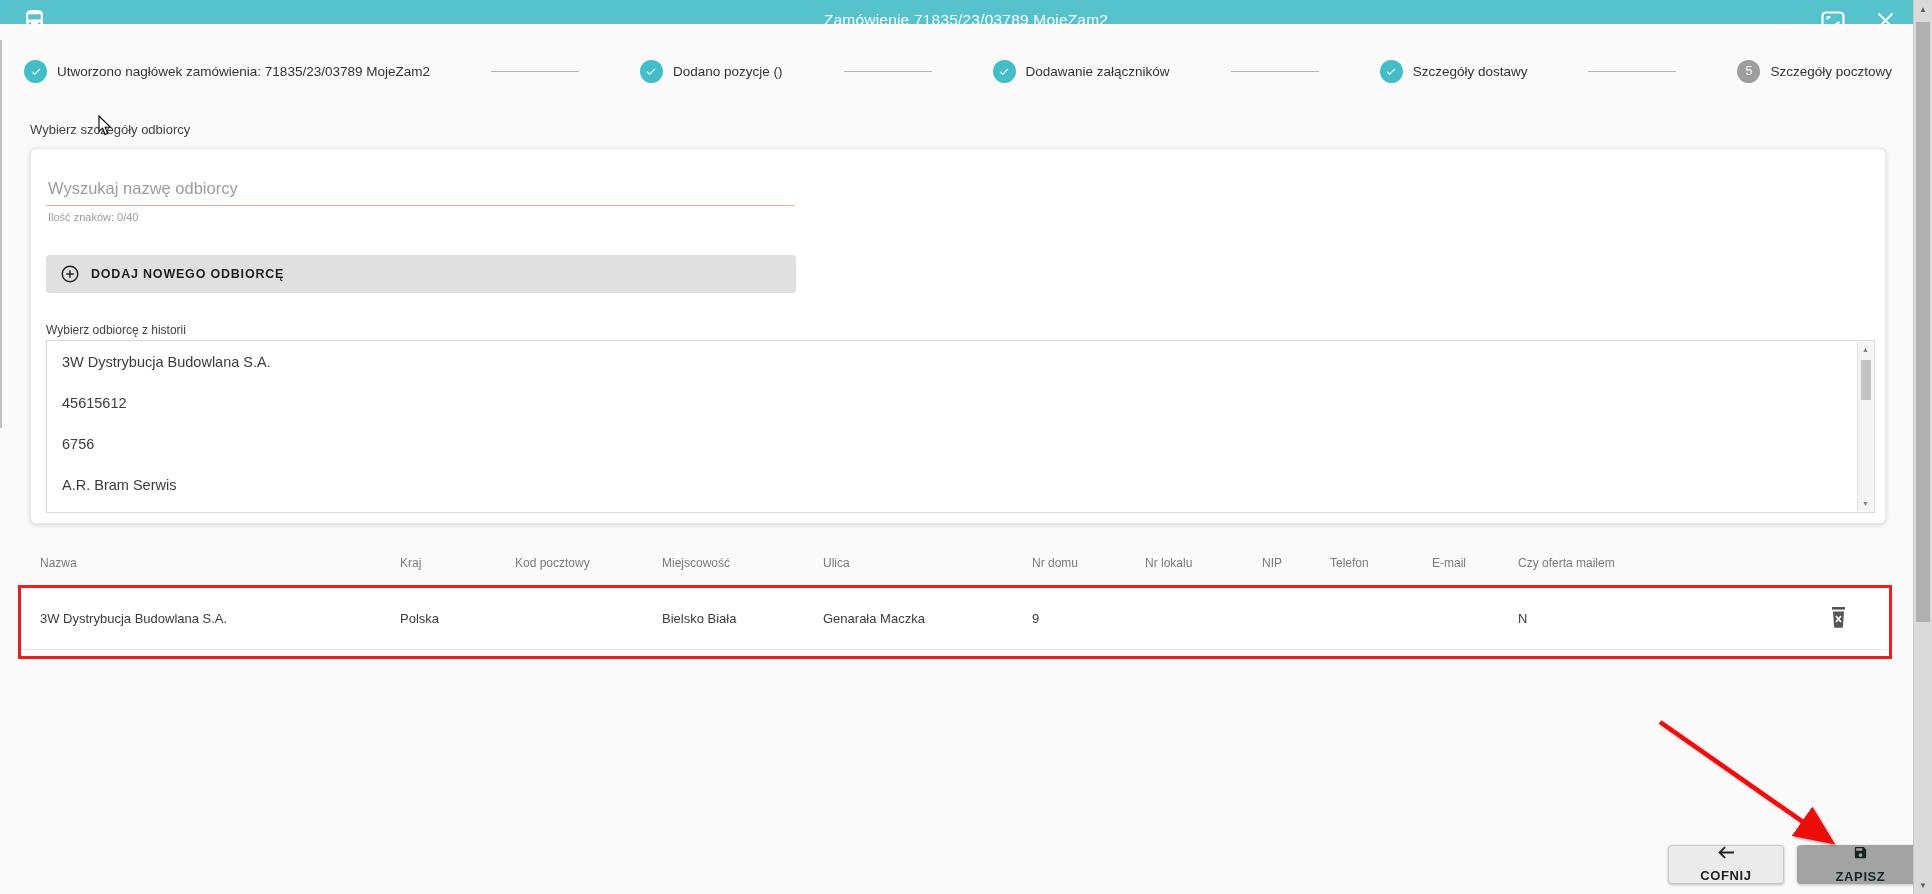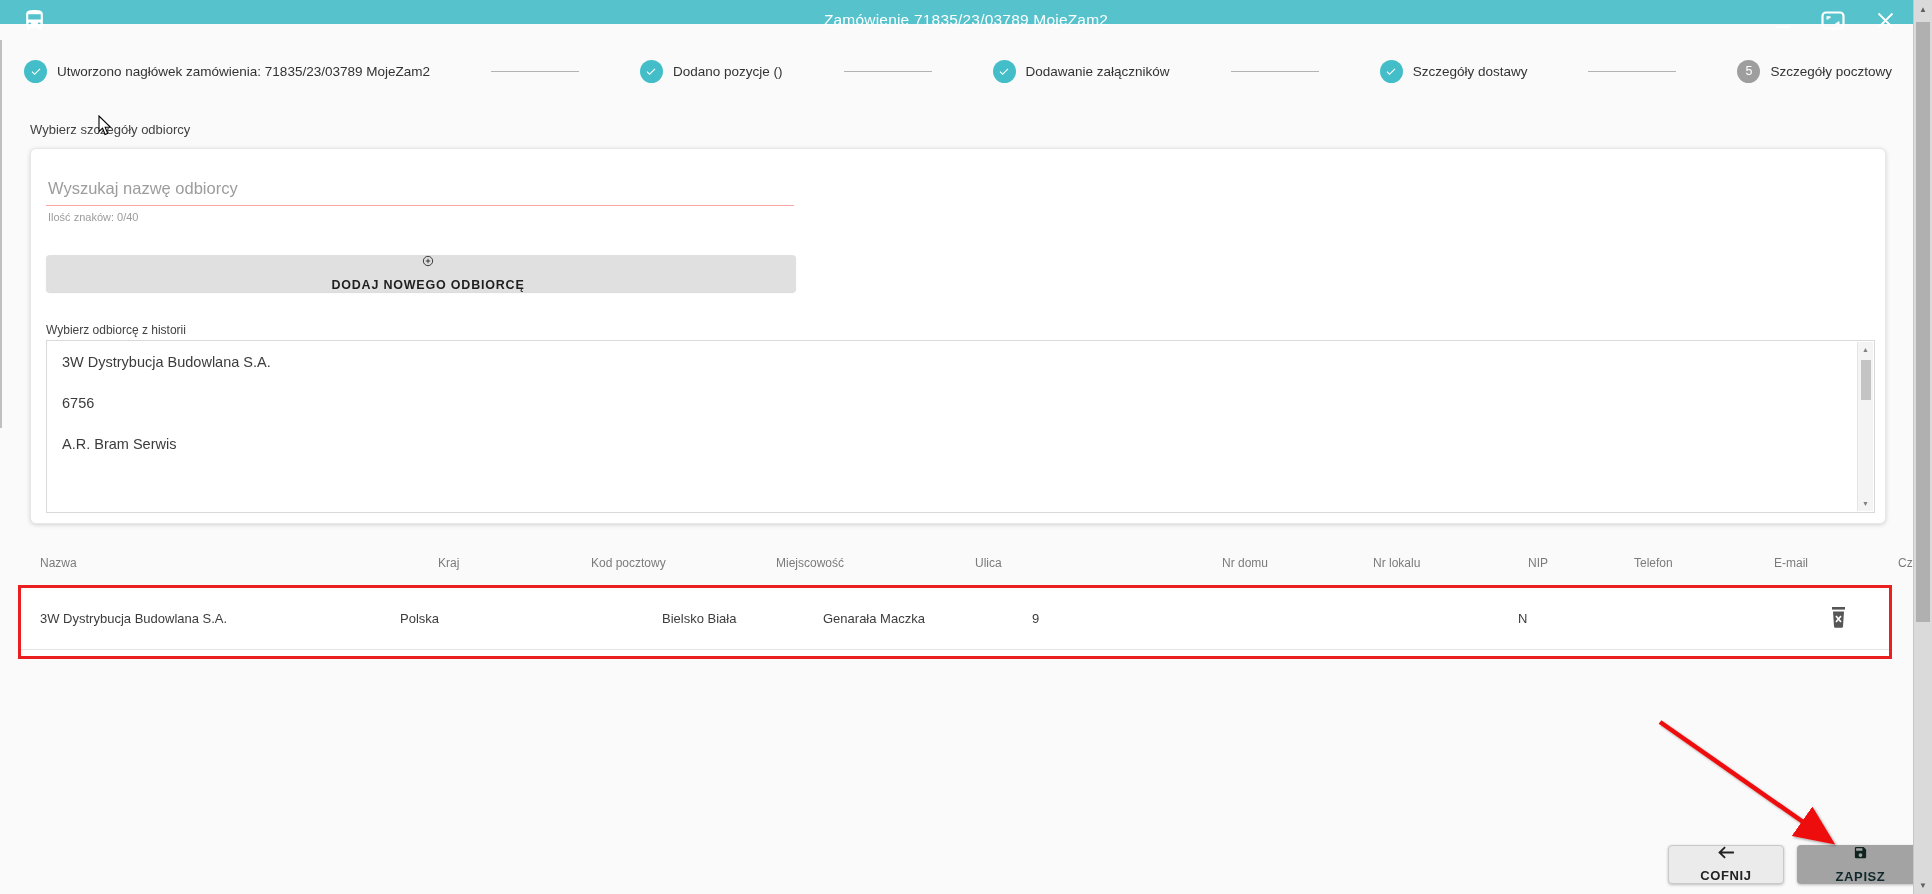--- a/index.html
+++ b/index.html
@@ -55,21 +55,21 @@
     width:100%; border:none; border-bottom:1px solid #fca5a5; background:transparent;
     font-family:"Liberation Sans", sans-serif; font-size:16.5px; padding:4px 2px 7px 2px; color:#333; outline:none;
   }
   .search-input::placeholder { color:#9c9c9c; opacity:1; }
   .char-hint { margin-top:5px; font-size:11px; color:#9c9c9c; padding-left:2px; }
   .add-btn {
     position:absolute; left:15px; top:106px; width:750px; height:37px;
     background:#e0e0e0; border:none; border-radius:4px;
     display:flex; align-items:center; gap:11px; padding-left:14px;
     font-family:"Liberation Sans", sans-serif; font-size:12.5px; font-weight:bold; letter-spacing:.8px;
-    color:#1f1f1f; cursor:pointer; box-shadow:0 1px 1px rgba(0,0,0,.15);flex-direction:column;
+    color:#1f1f1f; cursor:pointer; box-shadow:0 1px 1px rgba(0,0,0,.15);
   }
   .history-label { position:absolute; left:15px; top:174px; font-size:12px; color:#424242; }
   .listbox {
     position:absolute; left:15px; top:191px; width:1829px; height:173px;
     border:1px solid #d9d9d9; background:#fff; overflow:hidden;
   }
   .list-item { height:41px; display:flex; align-items:center; padding-left:15px; font-size:14.5px; color:#3c3c3c; cursor:pointer; }
   .list-scrollbar {
     position:absolute; right:1px; top:1px; bottom:1px; width:16px;
     background:#f4f4f4; border-left:1px solid #e4e4e4;
@@ -79,21 +79,21 @@
   .list-thumb { position:absolute; left:3px; top:18px; width:10px; height:40px; background:#c4c4c4; }
 
   
   .tgrid {
     display:grid;
     grid-template-columns:360px 115px 147px 161px 209px 113px 117px 68px 102px 86px 295px minmax(0,1fr);
     align-items:center;
   }
   .thead {
     position:absolute; left:20px; top:540px; width:1872px; height:46px;
-    padding-left:20px; font-size:12px; color:#7b7b7b; border-bottom:1px solid #e2e2e2;gap:38px;
+    padding-left:20px; font-size:12px; color:#7b7b7b; border-bottom:1px solid #e2e2e2;
   }
   .thead > div { padding-right:6px; white-space:nowrap; }
   .row-box {
     position:absolute; left:18px; top:585px; width:1874px; height:74px;
     border:3px solid #e9201f; background:#fff;
   }
   .row-grid {
     position:absolute; left:0; top:0; right:0; height:62px;
     padding-left:19px; font-size:13px; color:#3c3c3c;
     border-bottom:1px solid #e4e4e4;
@@ -208,20 +208,21 @@
         <circle cx="12" cy="12" r="9.3" fill="none" stroke="#1f1f1f" stroke-width="1.7"></circle>
         <path d="M12 7.5v9M7.5 12h9" stroke="#1f1f1f" stroke-width="1.7"></path>
       </svg>
     <span>DODAJ NOWEGO ODBIORCĘ</span>
   </button>
 
   <div class="history-label">Wybierz odbiorcę z historii</div>
 
   <div class="listbox">
     <div class="list-item">3W Dystrybucja Budowlana S.A.</div>
+    <div class="list-item">45615612</div>
     <div class="list-item">6756</div>
     <div class="list-item">A.R. Bram Serwis</div>
     <div class="list-scrollbar">
       <div class="arr up">▲</div>
       <div class="list-thumb"></div>
       <div class="arr down">▼</div>
     </div>
   </div>
 </div>
 

